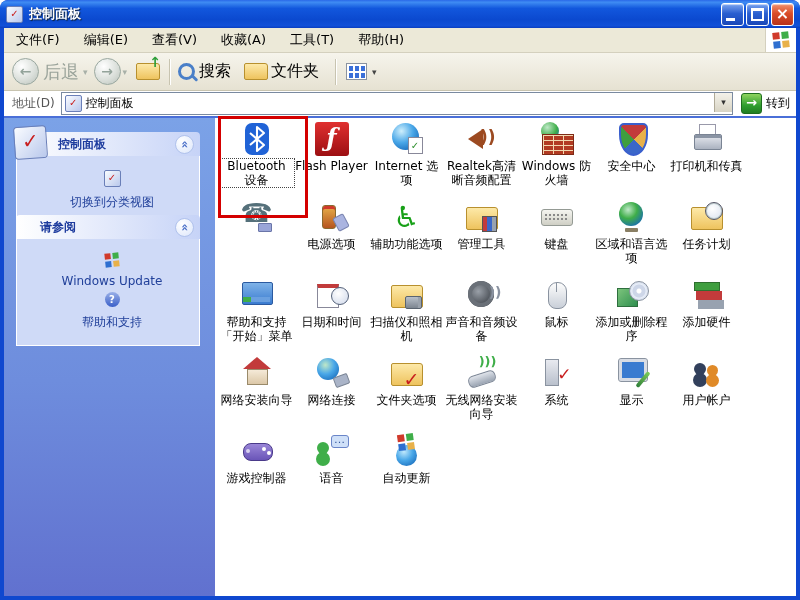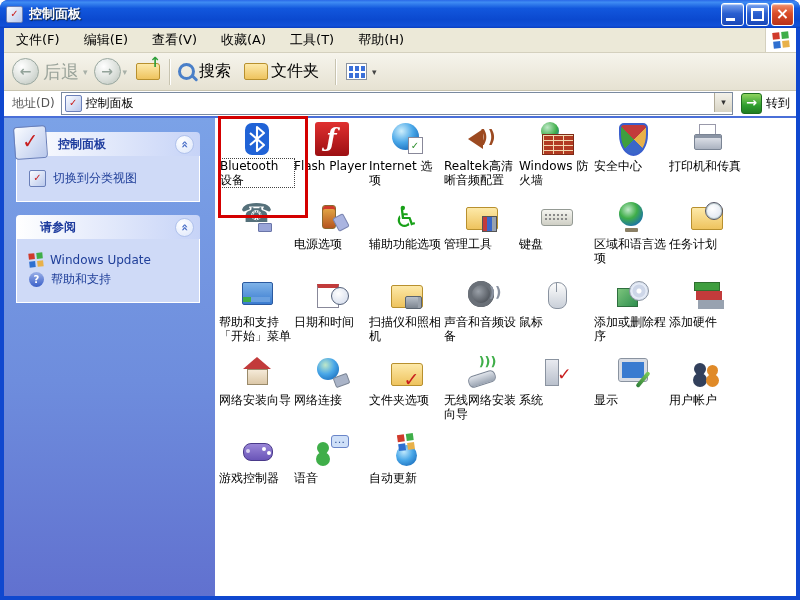--- a/index.html
+++ b/index.html
@@ -73,27 +73,27 @@
   .mini-cp{width:15px;height:15px;background:linear-gradient(135deg,#fafcff,#b9c8ec);border:1px solid #6a7fb8;border-radius:2px;position:relative;flex:0 0 auto;}
   .mini-cp::after{content:"✓";position:absolute;inset:0;color:#c81e1e;font-weight:bold;font-size:10px;line-height:14px;text-align:center;}
   .mini-flag{width:14px;height:14px;flex:0 0 auto;transform:rotate(-6deg);
     background:
       linear-gradient(#d03a2b,#d03a2b) 0 0/6px 6px no-repeat,
       linear-gradient(#3fae49,#3fae49) 8px 0/6px 6px no-repeat,
       linear-gradient(#2e6fd0,#2e6fd0) 0 8px/6px 6px no-repeat,
       linear-gradient(#e8b14a,#e8b14a) 8px 8px/6px 6px no-repeat;}
   .mini-help{width:15px;height:15px;border-radius:50%;background:linear-gradient(180deg,#9ab0e8,#3a5fc8);flex:0 0 auto;position:relative;}
   .mini-help::after{content:"?";position:absolute;inset:0;color:#fff;font-weight:bold;font-size:10px;line-height:15px;text-align:center;}
-  .side-link{display:flex;align-items:center;gap:7px;margin:4px 0;cursor:pointer;}
+  .side-link{display:flex;align-items:center;gap:7px;margin:4px 0;cursor:pointer;flex-direction:column;}
   .side-link span{font-size:12px;color:#21409a;}
 
   
   .grid{position:absolute;left:215px;top:0;width:581px;bottom:0;display:grid;grid-template-columns:repeat(7,75px);grid-auto-rows:78px;padding-top:4px;align-content:start;}
   .cell{display:flex;flex-direction:column;align-items:center;}
-  .lbl{width:75px;font-size:12px;line-height:14px;color:#000;margin-top:3px;word-break:break-word;}
+  .lbl{width:75px;text-align:center;font-size:12px;line-height:14px;color:#000;margin-top:3px;word-break:break-word;}
   .sel .lbl-in{outline:1px dotted #444;display:inline-block;padding:0 1px;}
   .ic{width:34px;height:34px;position:relative;flex:0 0 auto;}
   .ic::before,.ic::after{position:absolute;content:"";}
   .redbox{position:absolute;left:-1px;top:-6px;width:84px;height:96px;border:3px solid #d40000;z-index:5;pointer-events:none;}
 
   
   .fo::before{left:1px;top:7px;width:30px;height:21px;background:linear-gradient(#fde9a8,#eec35e);border:1px solid #b8902e;border-radius:2px 3px 2px 2px;}
 
   
   .i1{background:linear-gradient(180deg,#e03030,#9c0f12);border-radius:3px;}

